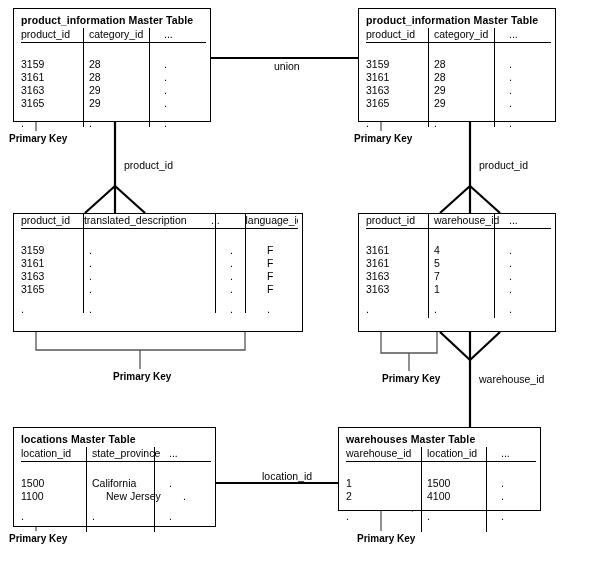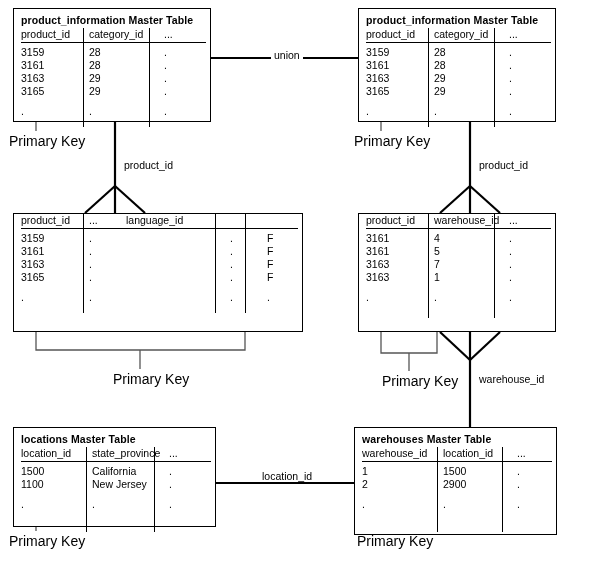--- a/index.html
+++ b/index.html
@@ -48,20 +48,21 @@
     padding-bottom: 2px;
     white-space: nowrap;
   }
   .rule {
     height: 1.4px;
     background: #000;
     width: 100%;
   }
   .rows {
     padding-top: 3px;
+    margin-top: 12px;
   }
   .row {
     display: flex;
     font-size: 10.5px;
     color: #000;
     line-height: 13px;
     white-space: nowrap;
   }
   .row.gap {
     margin-top: 7px;
@@ -70,24 +71,25 @@
     overflow: hidden;
   }
   .vsep {
     position: absolute;
     width: 1.4px;
     background: #000;
     top: 0;
   }
   .pk-label {
     position: absolute;
-    font-size: 14px;
+    font-size: 10px;
     color: #000;
     white-space: nowrap;
     z-index: 4;
+    font-weight: bold;
   }
   .edge-label {
     position: absolute;
     font-size: 10.5px;
     color: #000;
     white-space: nowrap;
     background: #ffffff;
     padding: 0 3px;
     z-index: 4;
   }
@@ -229,20 +231,21 @@
   </div>
   <div class="pk-label" style="left:354px; top:133px;">Primary Key</div>
 
   <div class="tbl" style="left:13px; top:213px; width:290px; height:119px;">
     <div class="grid" style="width:277px;">
       <div class="vsep" style="left:62px; height:99px;"></div>
       <div class="vsep" style="left:194px; height:99px;"></div>
       <div class="vsep" style="left:224px; height:99px;"></div>
       <div class="hdr">
         <span class="cell" style="width:62px;">product_id</span>
+        <span class="cell" style="width:132px; padding-left:6px;">translated_description</span>
         <span class="cell" style="width:30px; padding-left:6px;">...</span>
         <span class="cell" style="padding-left:7px;">language_id</span>
       </div>
       <div class="rule"></div>
       <div class="rows">
         <div class="row">
           <span class="cell" style="width:62px;">3159</span>
           <span class="cell" style="width:132px; padding-left:6px;">.</span>
           <span class="cell" style="width:30px; padding-left:9px;">.</span>
           <span class="cell" style="padding-left:7px;">F</span>
@@ -329,66 +332,66 @@
       </div>
       <div class="rule"></div>
       <div class="rows">
         <div class="row">
           <span class="cell" style="width:65px;">1500</span>
           <span class="cell" style="width:68px; padding-left:6px;">California</span>
           <span class="cell" style="padding-left:9px;">.</span>
         </div>
         <div class="row">
           <span class="cell" style="width:65px;">1100</span>
-          <span class="cell" style="width:68px; padding-left:6px;">New Jersey</span>
+          <span class="cell" style="width:68px; padding-left:20px;">New Jersey</span>
           <span class="cell" style="padding-left:9px;">.</span>
         </div>
         <div class="row gap">
           <span class="cell" style="width:65px;">.</span>
           <span class="cell" style="width:68px; padding-left:6px;">.</span>
           <span class="cell" style="padding-left:9px;">.</span>
         </div>
       </div>
     </div>
   </div>
   <div class="pk-label" style="left:9px; top:533px;">Primary Key</div>
 
-  <div class="tbl" style="left:354px; top:427px; width:203px; height:108px;">
+  <div class="tbl" style="left:338px; top:427px; width:203px; height:84px;">
     <div class="tbl-title">warehouses Master Table</div>
     <div class="grid" style="width:190px;">
       <div class="vsep" style="left:75px; height:85px;"></div>
       <div class="vsep" style="left:140px; height:85px;"></div>
       <div class="hdr">
         <span class="cell" style="width:75px;">warehouse_id</span>
         <span class="cell" style="width:65px; padding-left:6px;">location_id</span>
         <span class="cell" style="padding-left:9px;">...</span>
       </div>
       <div class="rule"></div>
       <div class="rows">
         <div class="row">
           <span class="cell" style="width:75px;">1</span>
           <span class="cell" style="width:65px; padding-left:6px;">1500</span>
           <span class="cell" style="padding-left:9px;">.</span>
         </div>
         <div class="row">
           <span class="cell" style="width:75px;">2</span>
-          <span class="cell" style="width:65px; padding-left:6px;">2900</span>
+          <span class="cell" style="width:65px; padding-left:6px;">4100</span>
           <span class="cell" style="padding-left:9px;">.</span>
         </div>
         <div class="row gap">
           <span class="cell" style="width:75px;">.</span>
           <span class="cell" style="width:65px; padding-left:6px;">.</span>
           <span class="cell" style="padding-left:9px;">.</span>
         </div>
       </div>
     </div>
   </div>
   <div class="pk-label" style="left:357px; top:533px;">Primary Key</div>
 
-  <div class="edge-label" style="left:271px; top:49px;">union</div>
+  <div class="edge-label" style="left:271px; top:60px;">union</div>
 
   <div class="edge-label" style="left:121px; top:159px;">product_id</div>
 
   <div class="edge-label" style="left:476px; top:159px;">product_id</div>
 
   <div class="edge-label" style="left:476px; top:373px;">warehouse_id</div>
 
   <div class="edge-label" style="left:259px; top:470px;">location_id</div>
 
 </div>

